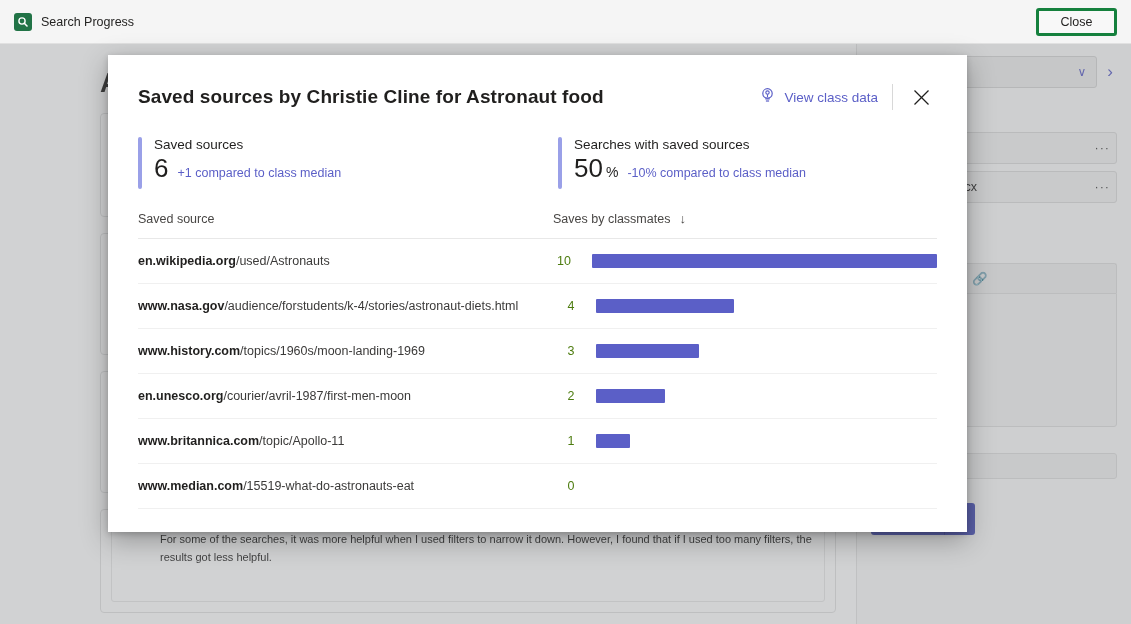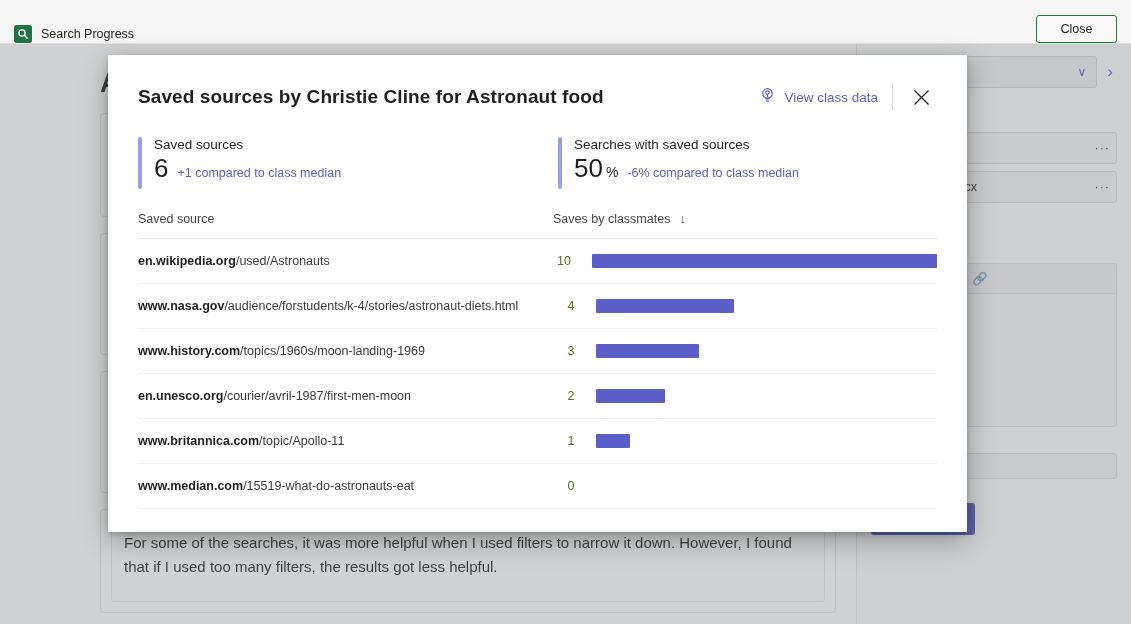--- a/index.html
+++ b/index.html
@@ -9,37 +9,37 @@
     overflow: hidden;
     background: #ffffff;
   }
   #root { position: relative; width: 1131px; height: 624px; }
 
   
   .appbar {
     position: absolute; left: 0; top: 0; width: 1131px; height: 44px;
     background: #f5f5f5;
     border-bottom: 1px solid #e1e1e1;
-    display: flex; align-items: flex-end;
+    display: flex; align-items: center;
     padding: 0 14px;
     z-index: 5;
   }
   .appbar-left { display: flex; align-items: center; gap: 9px; }
   .app-icon {
     width: 18px; height: 18px; border-radius: 3px;
     background: #217346;
     display: flex; align-items: center; justify-content: center;
     flex: none;
   }
   .app-icon svg { display: block; }
   .app-title { font-size: 12.5px; color: #252423; }
   .appbar-right { margin-left: auto; }
   .close-btn {
     min-width: 81px; height: 28px;
-    border: 1px solid #15803d; border-radius: 3px;
+    border: 3px solid #15803d; border-radius: 3px;
     background: #f8f8f8; color: #252423;
     font-family: "Liberation Sans", sans-serif; font-size: 12.5px;
     cursor: pointer;
     padding: 0 12px;
   }
 
   
   .page {
     position: absolute; left: 0; top: 44px;
     width: 1131px; height: 580px;
@@ -59,21 +59,21 @@
     border: 1px solid #e3e3e3; border-radius: 4px;
     margin-bottom: 16px;
   }
   .card.h1 { height: 104px; }
   .card.h2 { height: 122px; }
   .card-inner-box {
     margin: 10px; border: 1px solid #e8e8e8; border-radius: 3px;
     height: calc(100% - 20px); padding: 10px 12px;
   }
   .para {
-    font-size: 15px; line-height: 1.62; color: #201f1e;
+    font-size: 11px; line-height: 1.62; color: #201f1e; margin-left: 36px;
   }
 
   
   .rail {
     position: absolute; right: 0; top: 0; width: 275px; height: 100%;
     background: #fafafa; border-left: 1px solid #e6e6e6;
     padding: 12px 14px;
   }
   .rail-row { display: flex; align-items: center; gap: 6px; }
   .rail-select {
@@ -315,21 +315,21 @@
           </div>
         </div>
       </div>
       <div class="stat">
         <div class="stat-bar"></div>
         <div>
           <div class="stat-label">Searches with saved sources</div>
           <div class="stat-value-row">
             <span class="stat-value">50</span>
             <span class="stat-unit">%</span>
-            <span class="stat-delta">-6% compared to class median</span>
+            <span class="stat-delta">-10% compared to class median</span>
           </div>
         </div>
       </div>
     </div>
 
     <div class="table">
       <div class="thead">
         <div class="th th-source">Saved source</div>
         <div class="th th-saves">
           <span>Saves by classmates</span>

